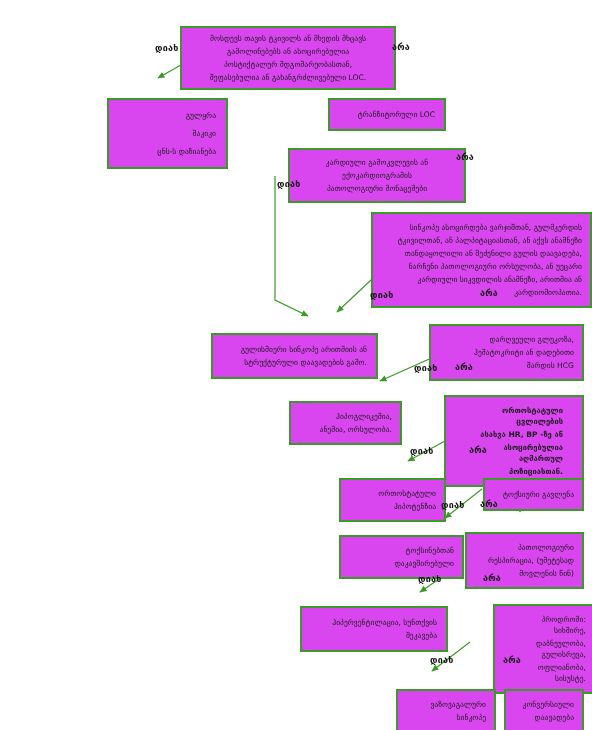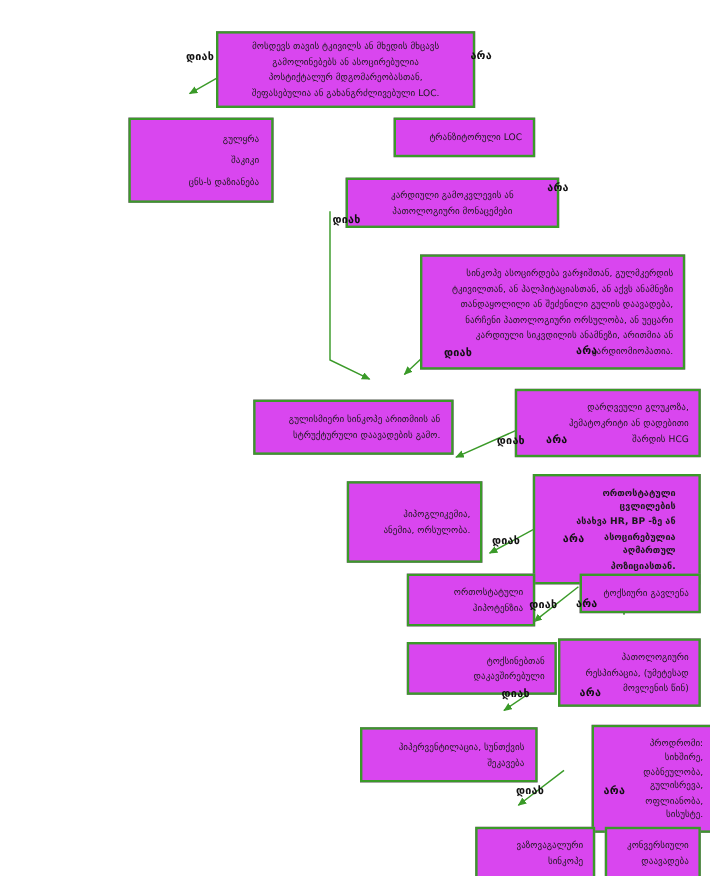--- a/index.html
+++ b/index.html
@@ -113,44 +113,45 @@
     <span class="ln">შაკიკი</span>
     <span class="ln">ცნს-ს დაზიანება</span>
   </div>
 
   <div class="node left" style="left:328px; top:78px; width:118px; padding:9px 9px;">
     <span class="ln">ტრანზიტორული LOC</span>
   </div>
 
   <div class="node center" style="left:288px; top:128px; width:178px; padding:7px 7px;">
     <span class="ln">კარდიული გამოკვლევის ან</span>
+    <span class="ln">ექოკარდიოგრამის</span>
     <span class="ln">პათოლოგიური მონაცემები</span>
   </div>
 
-  <div class="node left" style="left:350px; top:192px; width:221px; padding:8px 8px;">
+  <div class="node left" style="left:371px; top:192px; width:221px; padding:8px 8px;">
     <span class="ln">სინკოპე ასოცირდება ვარჯიშთან, გულმკერდის</span>
     <span class="ln">ტკივილთან, ან პალპიტაციასთან, ან აქვს ანამნეზი</span>
     <span class="ln">თანდაყოლილი ან შეძენილი გულის დაავადება,</span>
     <span class="ln">ნარჩენი პათოლოგიური ორსულობა, ან უეცარი</span>
     <span class="ln">კარდიული სიკვდილის ანამნეზი, არითმია ან</span>
     <span class="ln">კარდიომიოპათია.</span>
   </div>
 
   <div class="node left" style="left:211px; top:313px; width:167px; padding:9px 9px;">
     <span class="ln">გულისმიერი სინკოპე არითმიის ან</span>
     <span class="ln">სტრუქტურული დაავადების გამო.</span>
   </div>
 
   <div class="node left" style="left:429px; top:304px; width:155px; padding:8px 8px;">
     <span class="ln">დარღვეული გლუკოზა,</span>
     <span class="ln">ჰემატოკრიტი ან დადებითი</span>
     <span class="ln">შარდის HCG</span>
   </div>
 
-  <div class="node left" style="left:289px; top:381px; width:113px; padding:20px 8px;">
+  <div class="node left" style="left:289px; top:381px; width:113px; padding:8px 8px;">
     <span class="ln">ჰიპოგლიკემია,</span>
     <span class="ln">ანემია, ორსულობა.</span>
   </div>
 
   <div class="node left" style="left:444px; top:375px; width:140px; padding:8px 19px;font-weight:bold;">
     <span class="ln">ორთოსტატული ცვლილების</span>
     <span class="ln">ასახვა HR, BP -ზე ან</span>
     <span class="ln">ასოცირებულია აღმართულ</span>
     <span class="ln">პოზიციასთან.</span>
   </div>

